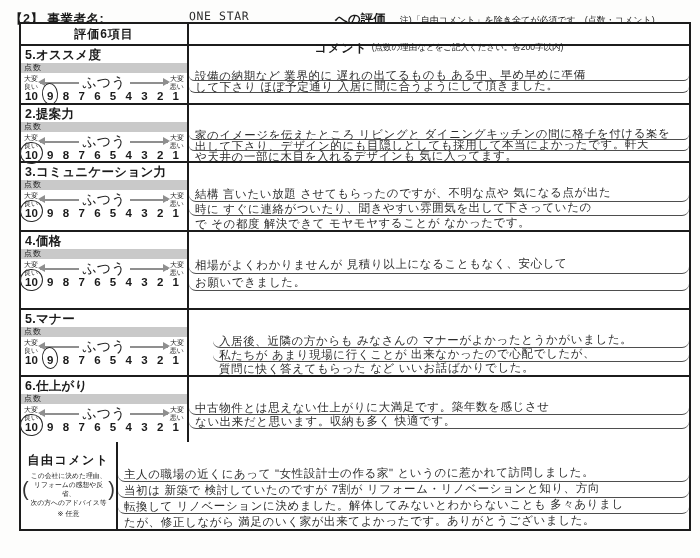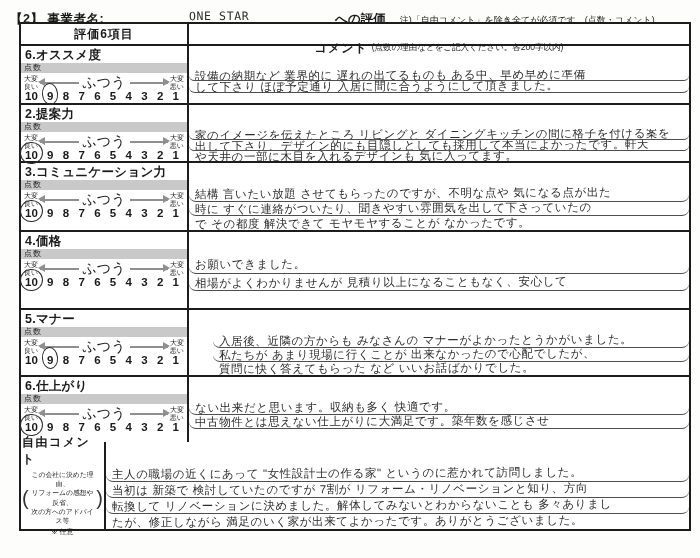--- a/index.html
+++ b/index.html
@@ -52,21 +52,21 @@
       border:1.6px solid #2b2b2b;border-radius:50%;transform:rotate(-5deg);}
 
   
   .c-line{flex:1;border-bottom:1px solid #4e4e4e;display:flex;align-items:center;
           padding:0 4px 0 6px;overflow:hidden;border-radius:7px;}
   .c-line:last-child{border-bottom:none;}
   .hand{font-size:11.5px;color:#2d2d2d;letter-spacing:.6px;white-space:nowrap;
         font-weight:500;transform:rotate(-.3deg);}
 
   
-  .free .cell-left{width:85px;justify-content:center;align-items:center;padding:2px 1px;}
+  .free .cell-left{width:97px;justify-content:center;align-items:center;padding:2px 1px;}
   .free-title{font-size:12px;font-weight:bold;letter-spacing:1.5px;margin-bottom:2px;}
   .free-note{display:flex;align-items:center;}
   .paren{font-size:20px;font-weight:300;color:#333;line-height:1;}
   .free-note-lines{font-size:6.8px;line-height:1.35;text-align:center;color:#222;margin:0 1px;}
   .free-opt{font-size:7px;margin-top:2px;color:#222;}
 </style>
 </head>
 <body>
 
 <div class="page">
@@ -90,21 +90,21 @@
         <div class="th-right">
           <span class="th-text">コメント</span>
           <span class="th-note">(点数の理由などをご記入ください。各200字以内)</span>
         </div>
       </div>
     </div>
 
     <div id="rows">
   <div class="row item" style="height: 59px;">
     <div class="cell-left">
-      <div class="item-title">6.オススメ度</div>
+      <div class="item-title">5.オススメ度</div>
       <div class="tensu-band">点数</div>
       <div class="scale-labels">
         <span class="lab">
                 <span class="lt">大変</span>
                 <span class="lb">良い</span>
               </span>
         <span class="arrow left"></span>
         <span class="futsu">ふつう</span>
         <span class="arrow right"></span>
         <span class="lab">
@@ -249,24 +249,24 @@
               <span class="num">6</span>
               <span class="num">5</span>
               <span class="num">4</span>
               <span class="num">3</span>
               <span class="num">2</span>
               <span class="num">1</span>
             </div>
     </div>
     <div class="cell-right">
             <div class="c-line">
+              <span class="hand">相場がよくわかりませんが 見積り以上になることもなく、安心して</span>
+            </div>
+            <div class="c-line">
               <span class="hand">お願いできました。</span>
-            </div>
-            <div class="c-line">
-              <span class="hand">相場がよくわかりませんが 見積り以上になることもなく、安心して</span>
             </div>
             <div class="c-line">
               <span class="hand"></span>
             </div>
           </div>
   </div>
 
   <div class="row item" style="height: 67px; gap: 24px;">
     <div class="cell-left">
       <div class="item-title">5.マナー</div>
@@ -335,24 +335,24 @@
               <span class="num">6</span>
               <span class="num">5</span>
               <span class="num">4</span>
               <span class="num">3</span>
               <span class="num">2</span>
               <span class="num">1</span>
             </div>
     </div>
     <div class="cell-right">
             <div class="c-line">
+              <span class="hand">中古物件とは思えない仕上がりに大満足です。築年数を感じさせ</span>
+            </div>
+            <div class="c-line">
               <span class="hand">ない出来だと思います。収納も多く 快適です。</span>
-            </div>
-            <div class="c-line">
-              <span class="hand">中古物件とは思えない仕上がりに大満足です。築年数を感じさせ</span>
             </div>
             <div class="c-line">
               <span class="hand"></span>
             </div>
           </div>
   </div>
 </div>
 
     <div class="row free" style="height:87px">
       <div class="cell-left">

